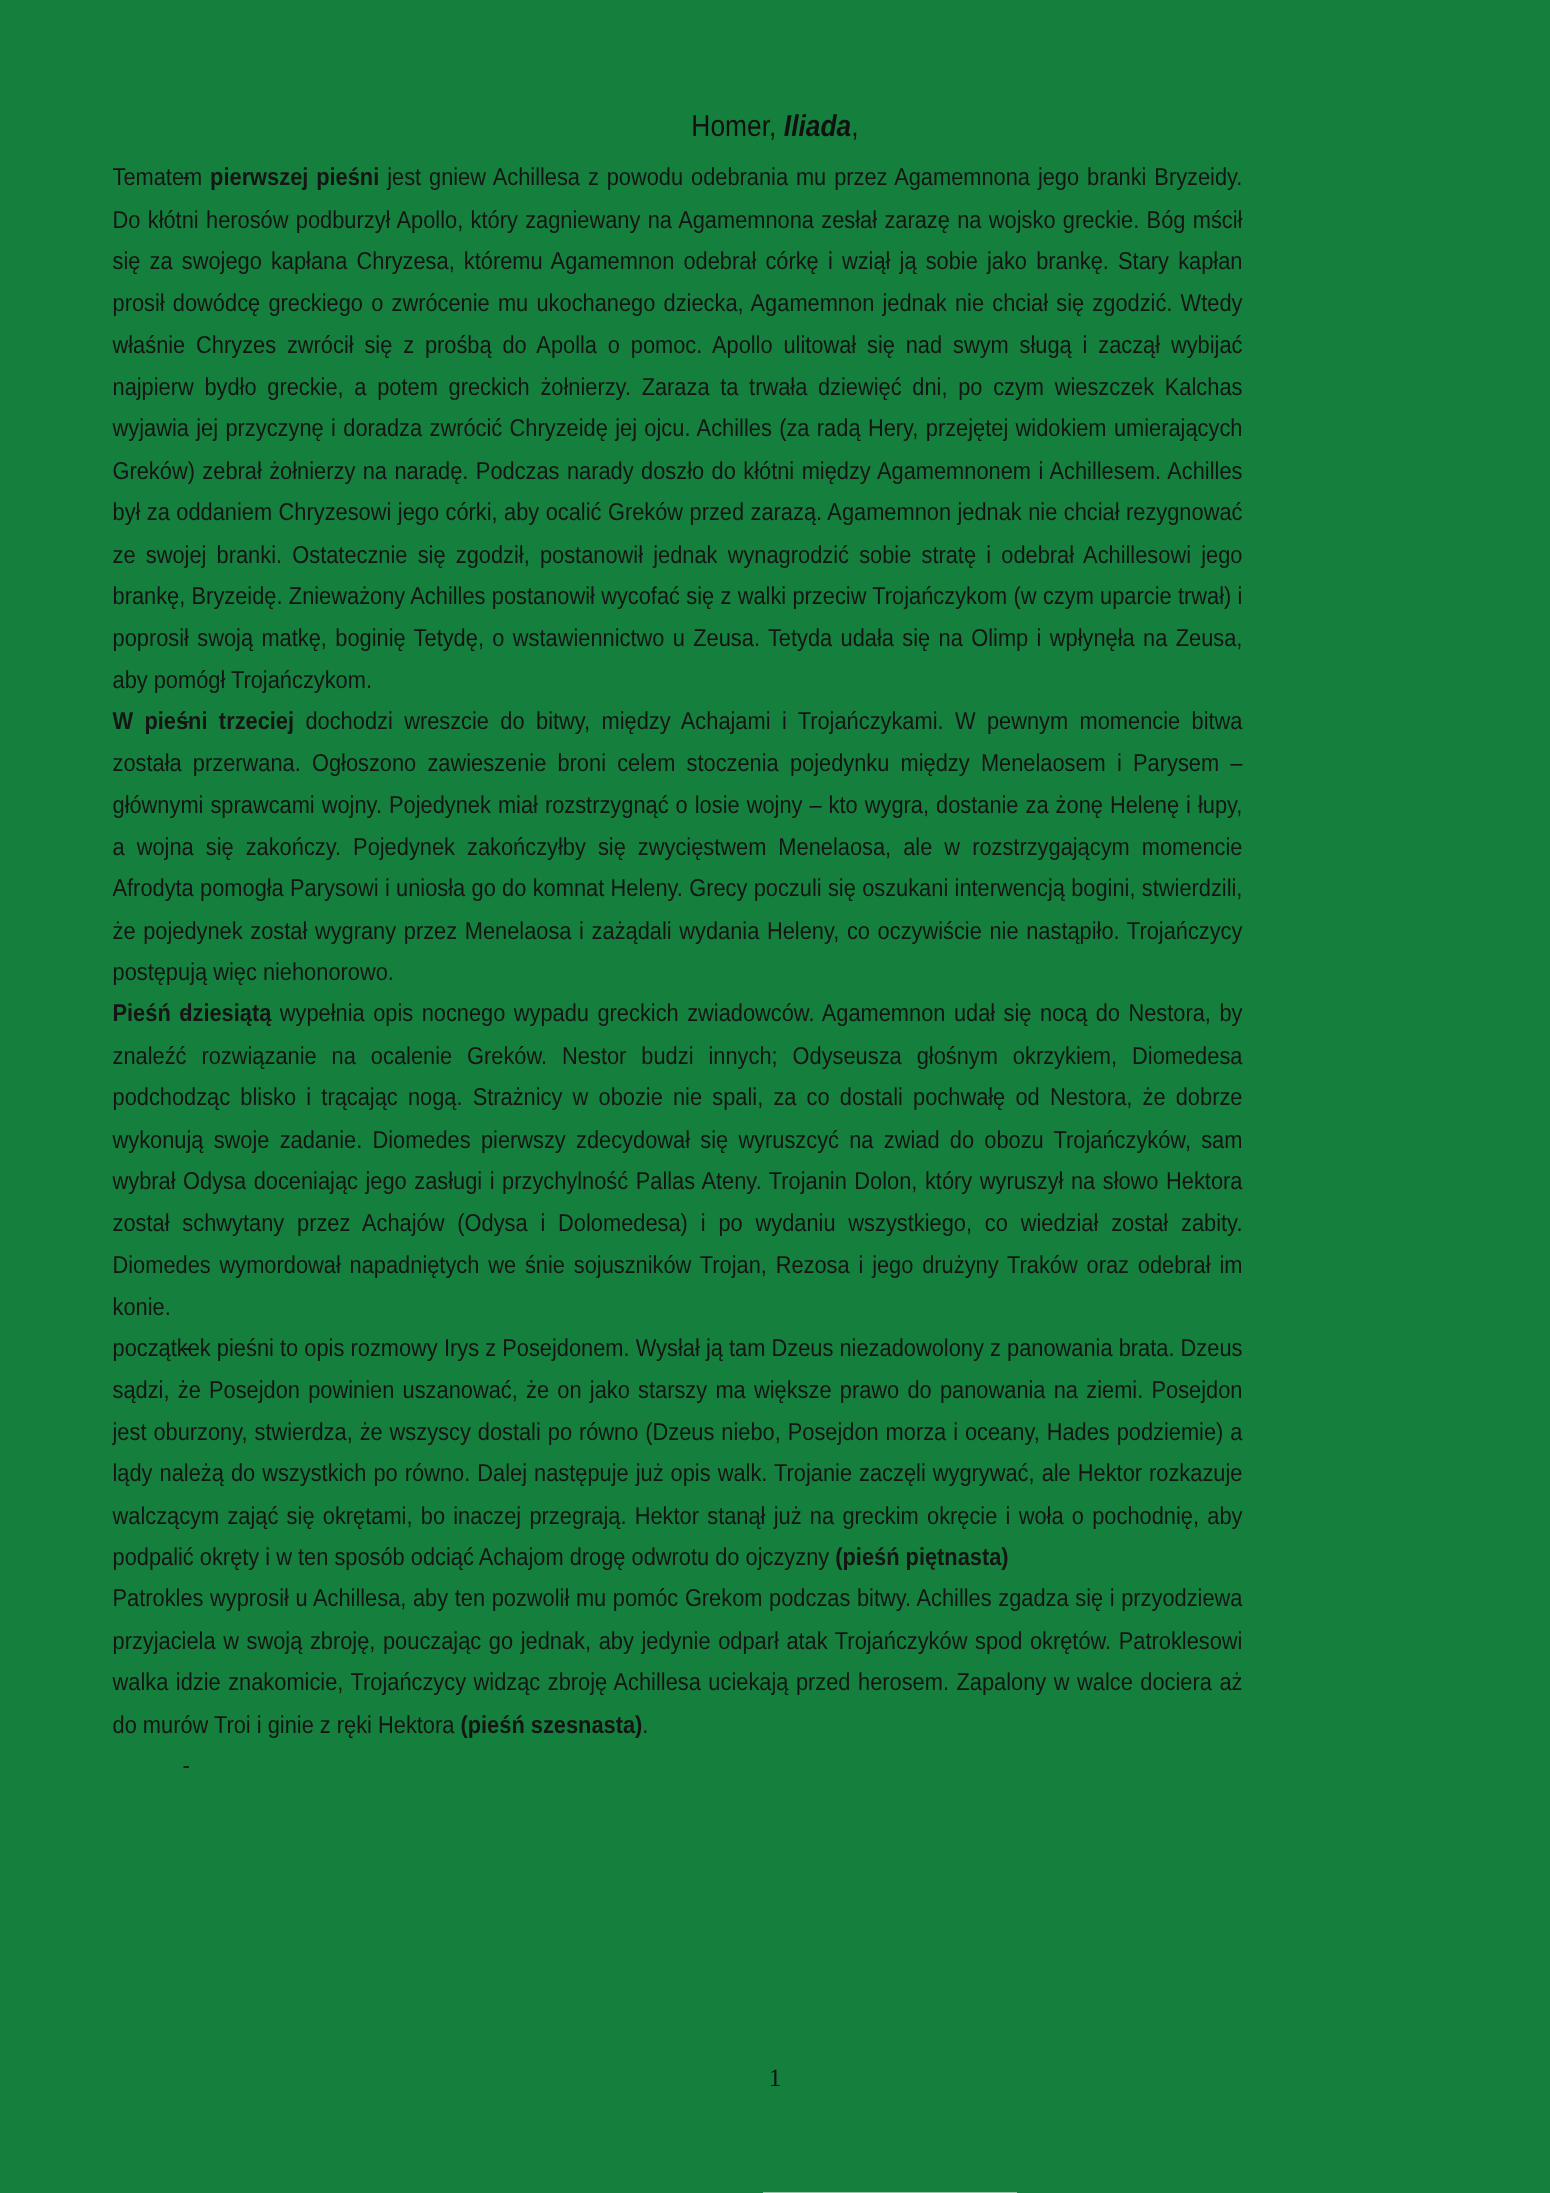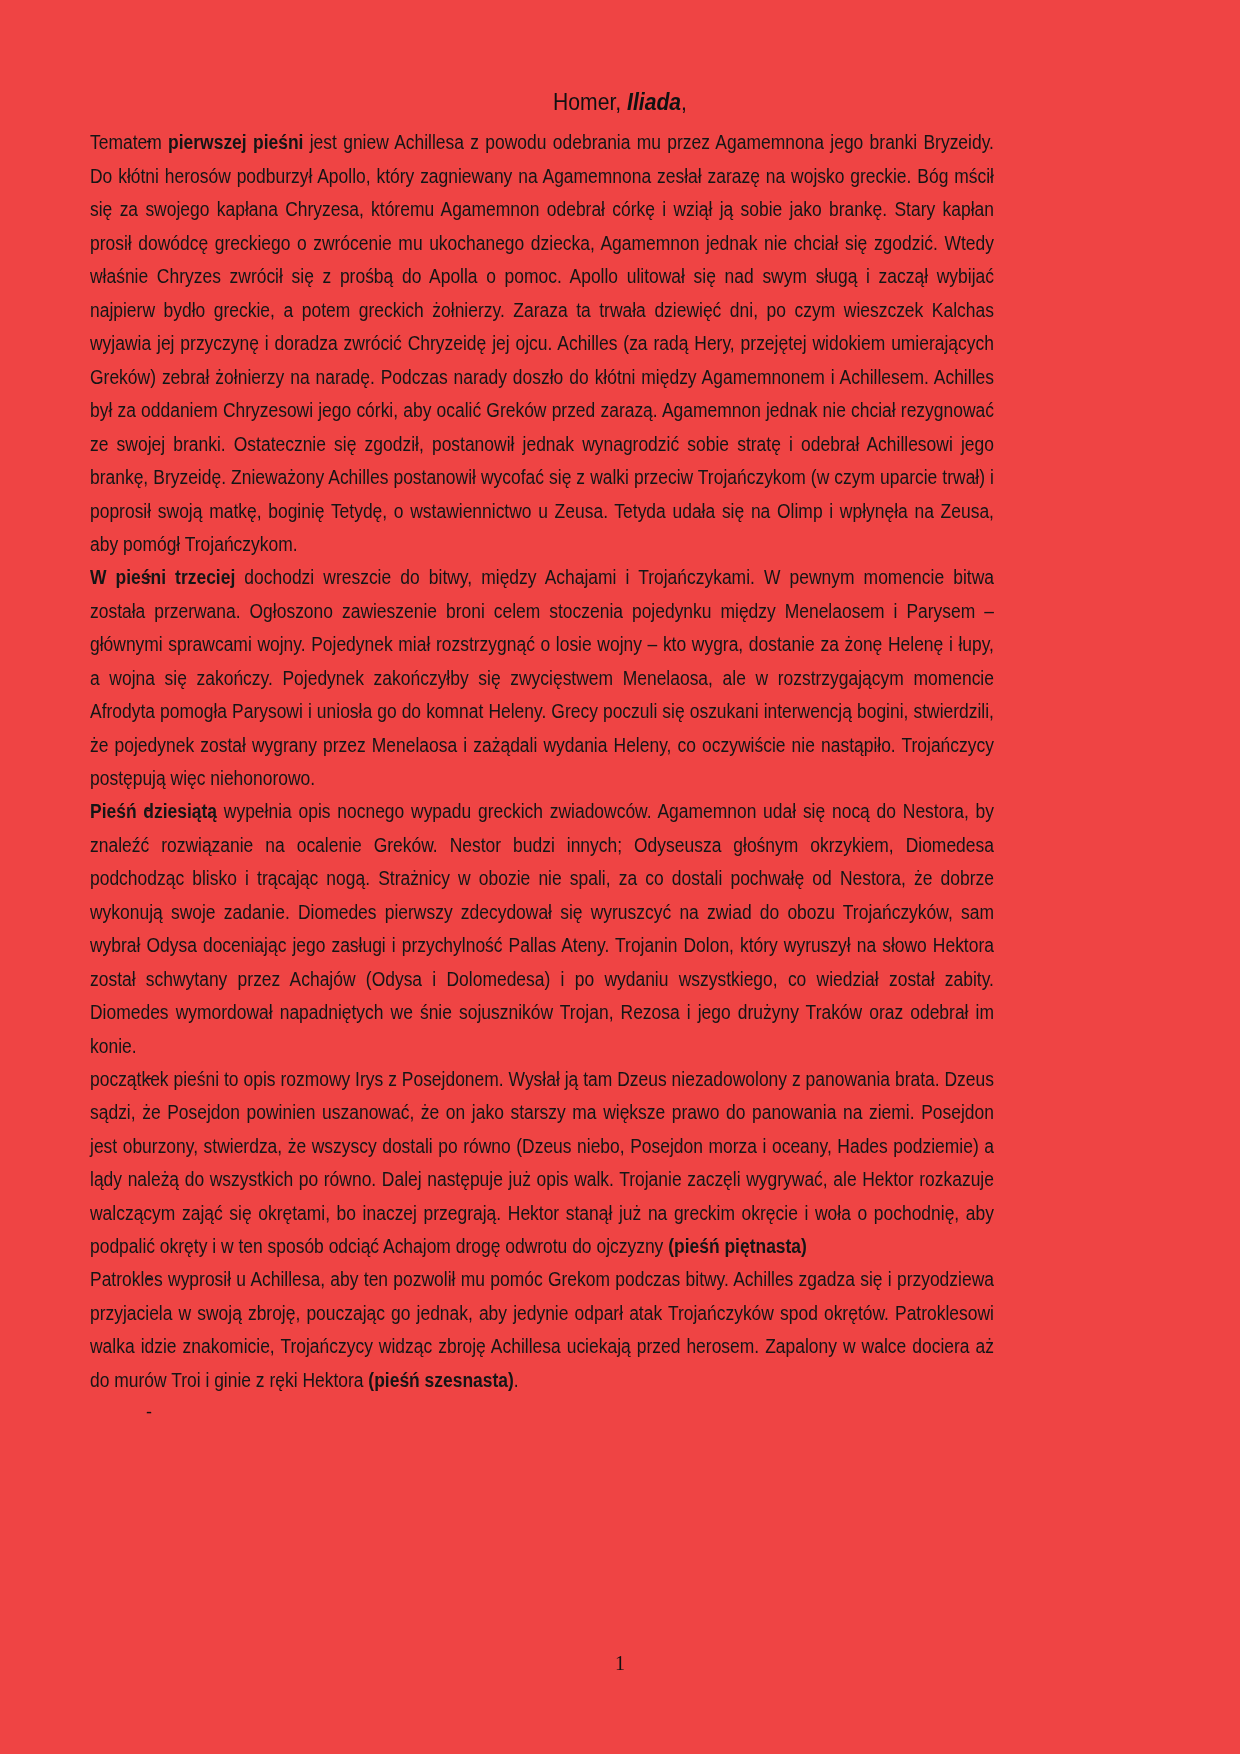--- a/index.html
+++ b/index.html
@@ -1,17 +1,17 @@
 <!DOCTYPE html>
 <html><head>
 <meta charset="utf-8">
 <style>
   html, body { margin: 0; padding: 0; background: #ffffff; }
   body { width: 1240px; height: 1754px; position: relative; overflow: hidden; }
-  .page { position: absolute; left: 0; top: 0; width: 1240px; height: 1754px; background: #ef4444; }
+  .page { position: absolute; left: 0; top: 0; width: 1240px; height: 1754px; background: #15803d; }
   .title {
     position: absolute; left: 0; width: 1240px; top: 88px; text-align: center;
     font-family: "Liberation Sans", sans-serif; font-size: 24px; color: #111;
     transform: scaleX(0.88); transform-origin: 620px 0;
   }
   .title i { font-style: italic; font-weight: bold; }
   .list { position: absolute; left: 0; top: 126px; width: 1240px; }
   .item { position: relative; }
   .bullet {
     position: absolute; left: 146px; top: 0; width: 10px;

